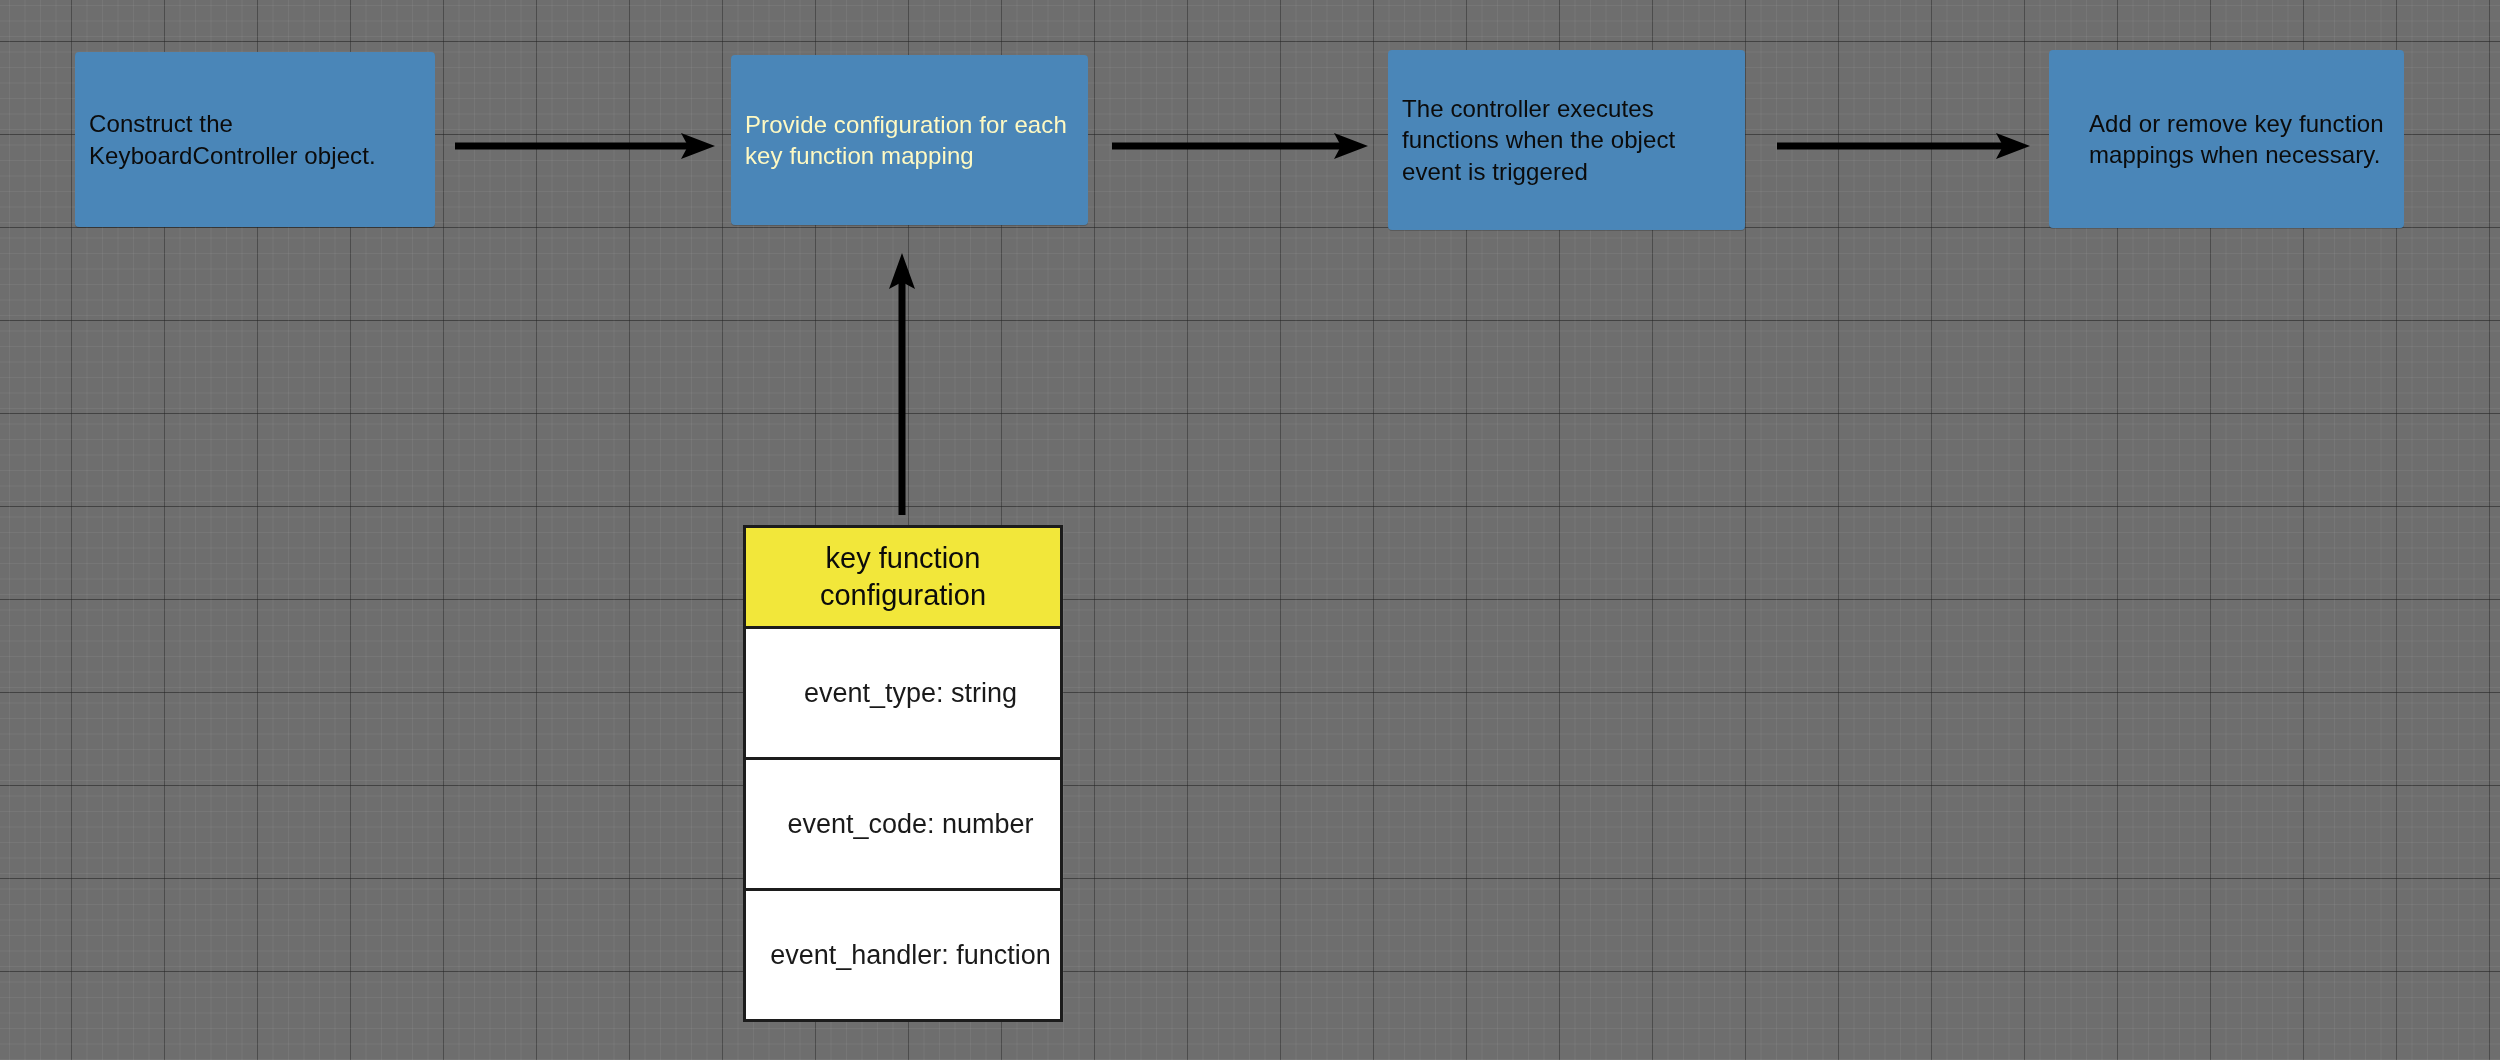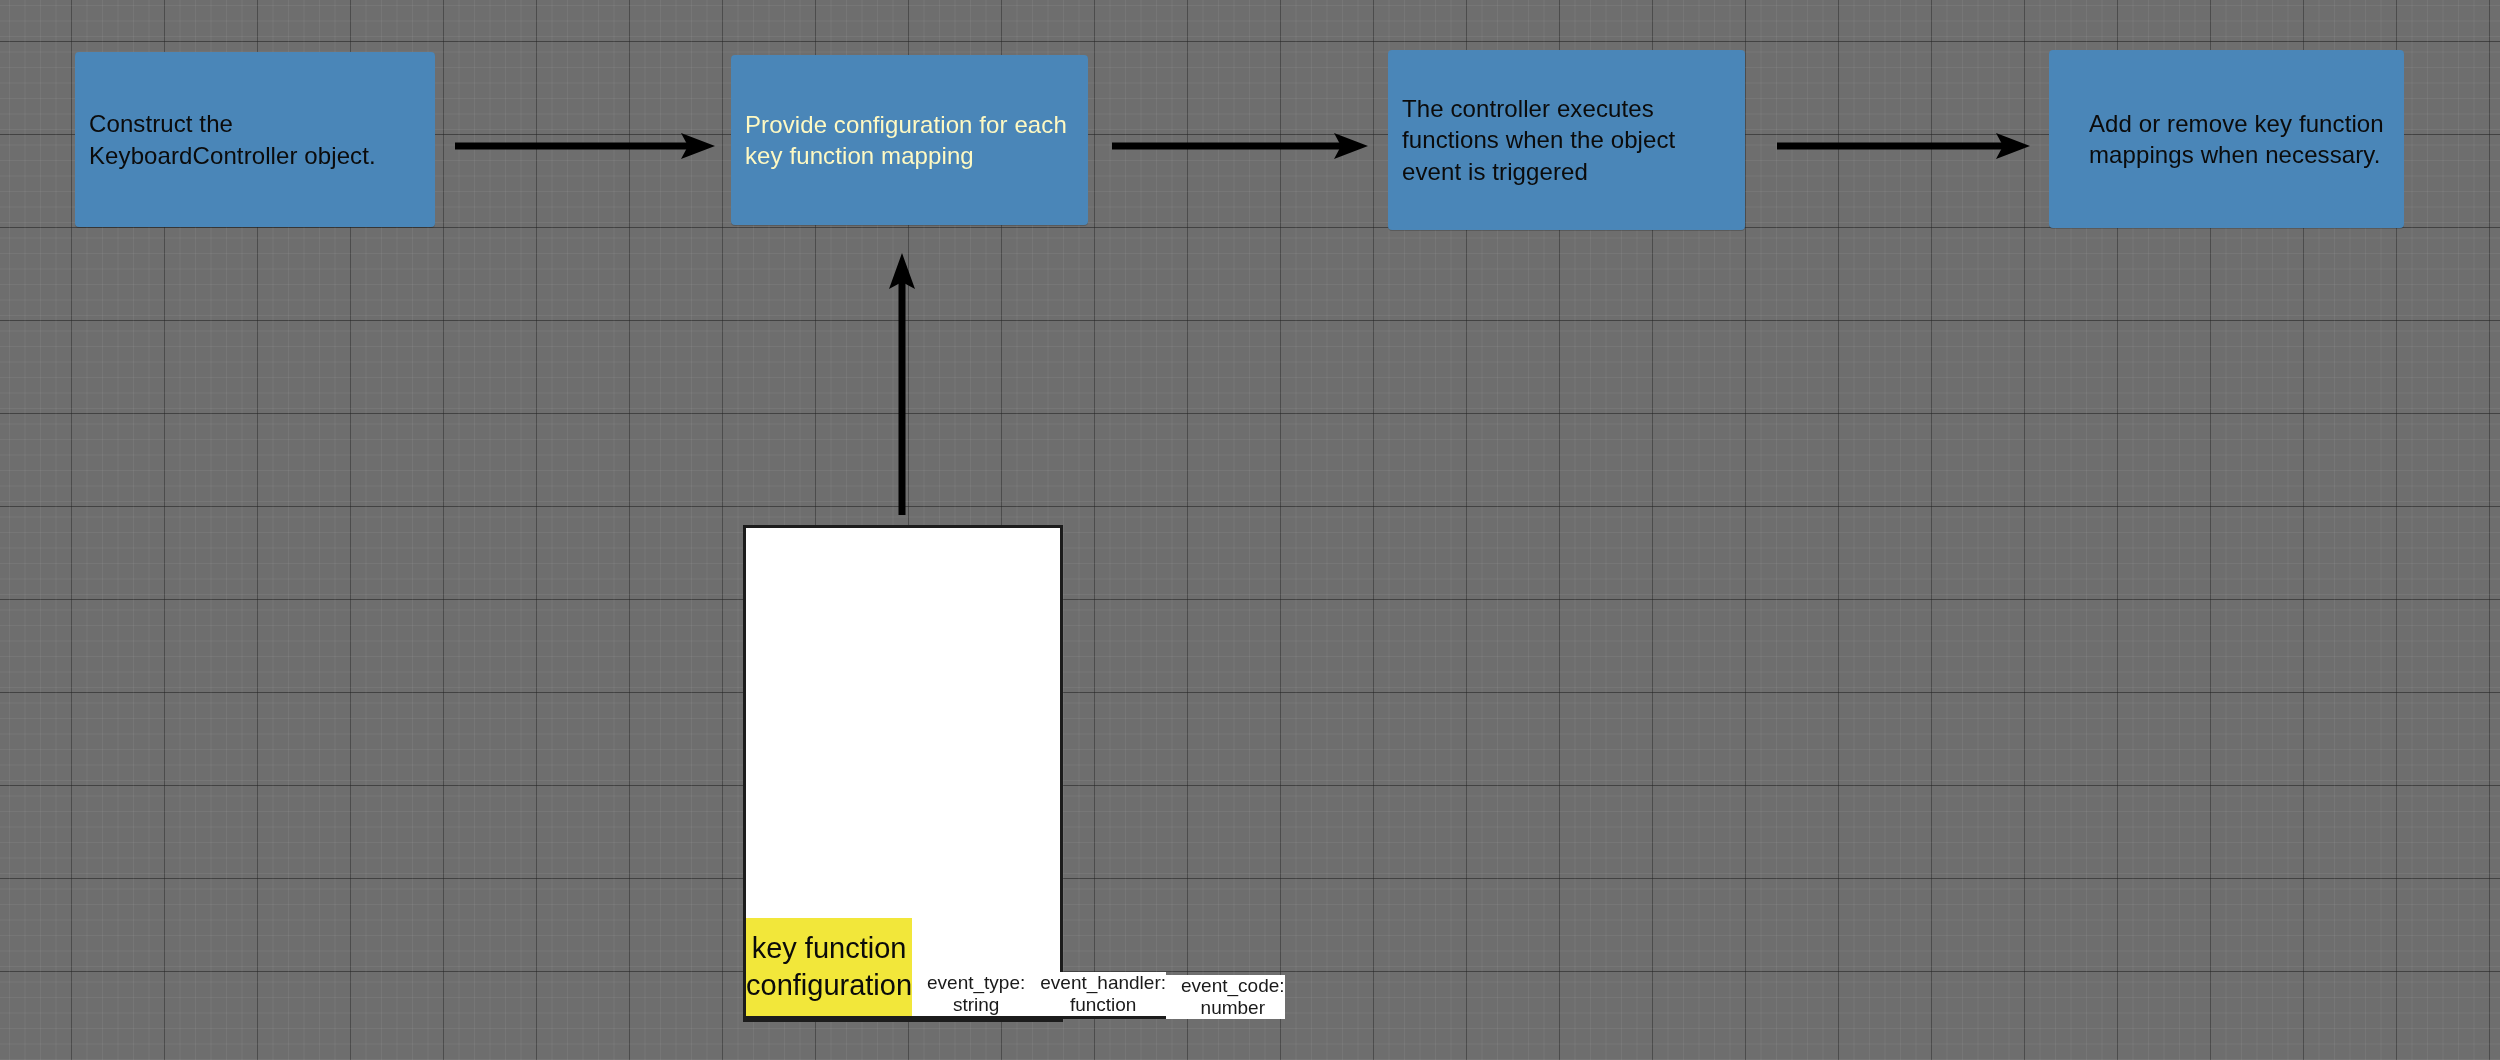--- a/index.html
+++ b/index.html
@@ -59,41 +59,40 @@
     width: 30px;
   }
   .arrow-h svg, .arrow-v svg { display: block; overflow: visible; }
 
   .entity {
     position: absolute;
     box-sizing: border-box;
     border: 3px solid #1c1c1c;
     background: #ffffff;
     display: flex;
-    flex-direction: row;
-    align-items: flex-end;
+    flex-direction: column;
   }
   .entity-header {
     box-sizing: border-box;
     display: flex;
     align-items: center;
     justify-content: center;
     text-align: center;
     font-size: 29px;
     line-height: 1.28;
     color: #0b0b0b;
     border-bottom: 3px solid #1c1c1c;
   }
   .entity-row {
     box-sizing: border-box;
     display: flex;
     align-items: center;
     justify-content: center;
     text-align: center;
-    font-size: 19px;
+    font-size: 27px;
     color: #1a1a1a;
     background: #ffffff;
     border-bottom: 3px solid #1c1c1c;
     padding-left: 15px;
   }
   .entity-row:last-child { border-bottom: none; }
 </style>
 </head>
 <body>
 
@@ -125,17 +124,17 @@
   <div class="arrow-v" id="arr-3" style="left: 887px; top: 253px; height: 262px;">
     <svg width="30" height="100%" viewBox="0 0 30 262" preserveAspectRatio="none">
       <line x1="15" y1="262" x2="15" y2="26" stroke="#000" stroke-width="7"></line>
       <polygon points="15,0 2,36 15,29 28,36" fill="#000"></polygon>
     </svg>
   </div>
 
   <div class="entity" id="entity" style="left: 743px; top: 525px; width: 320px; height: 497px; border-color: rgb(28, 28, 28); background: rgb(255, 255, 255);">
     <div class="entity-header" style="background: rgb(242, 231, 58); height: 101px; flex: 0 0 101px; border-bottom-color: rgb(28, 28, 28);">key function configuration</div>
     <div class="entity-row" style="flex: 1 1 0px; border-bottom-color: rgb(28, 28, 28);">event_type: string</div>
+    <div class="entity-row" style="flex: 1 1 0px; border-bottom-color: rgb(28, 28, 28);">event_code: number</div>
     <div class="entity-row" style="flex: 1 1 0px; border-bottom-color: rgb(28, 28, 28);">event_handler: function</div>
-    <div class="entity-row" style="flex: 1 1 0px; border-bottom-color: rgb(28, 28, 28);">event_code: number</div>
   </div>
 
 </div>
 
 </body></html>

